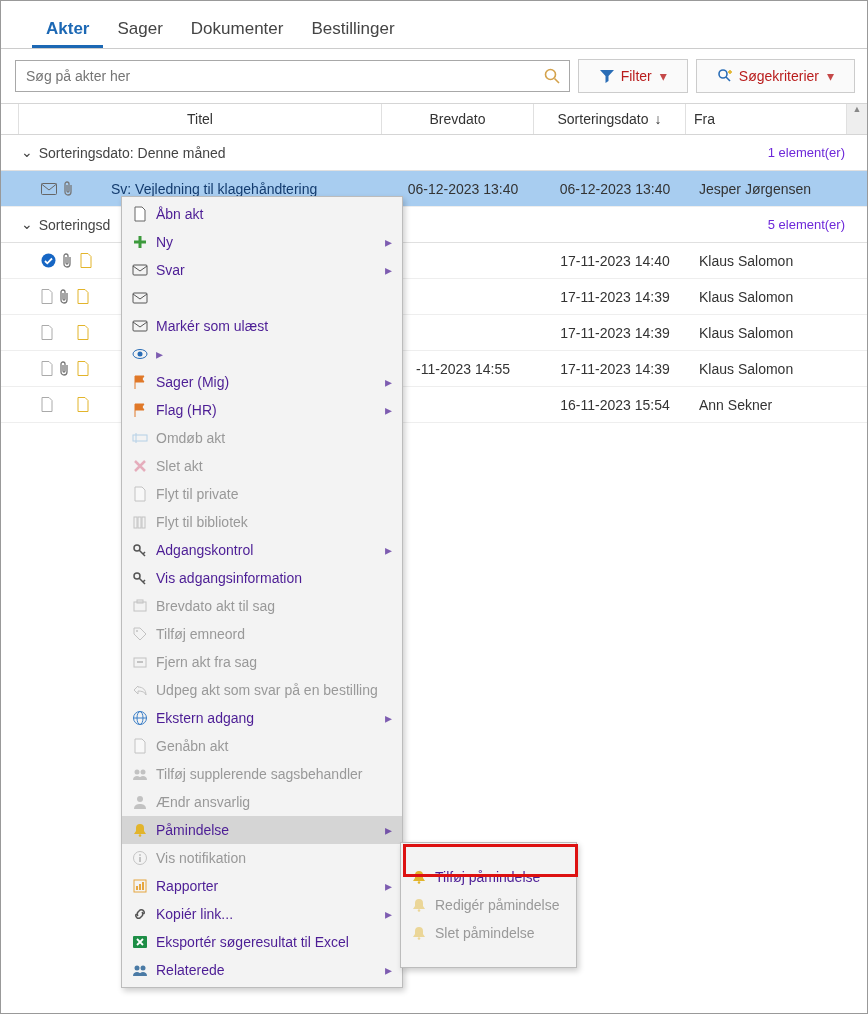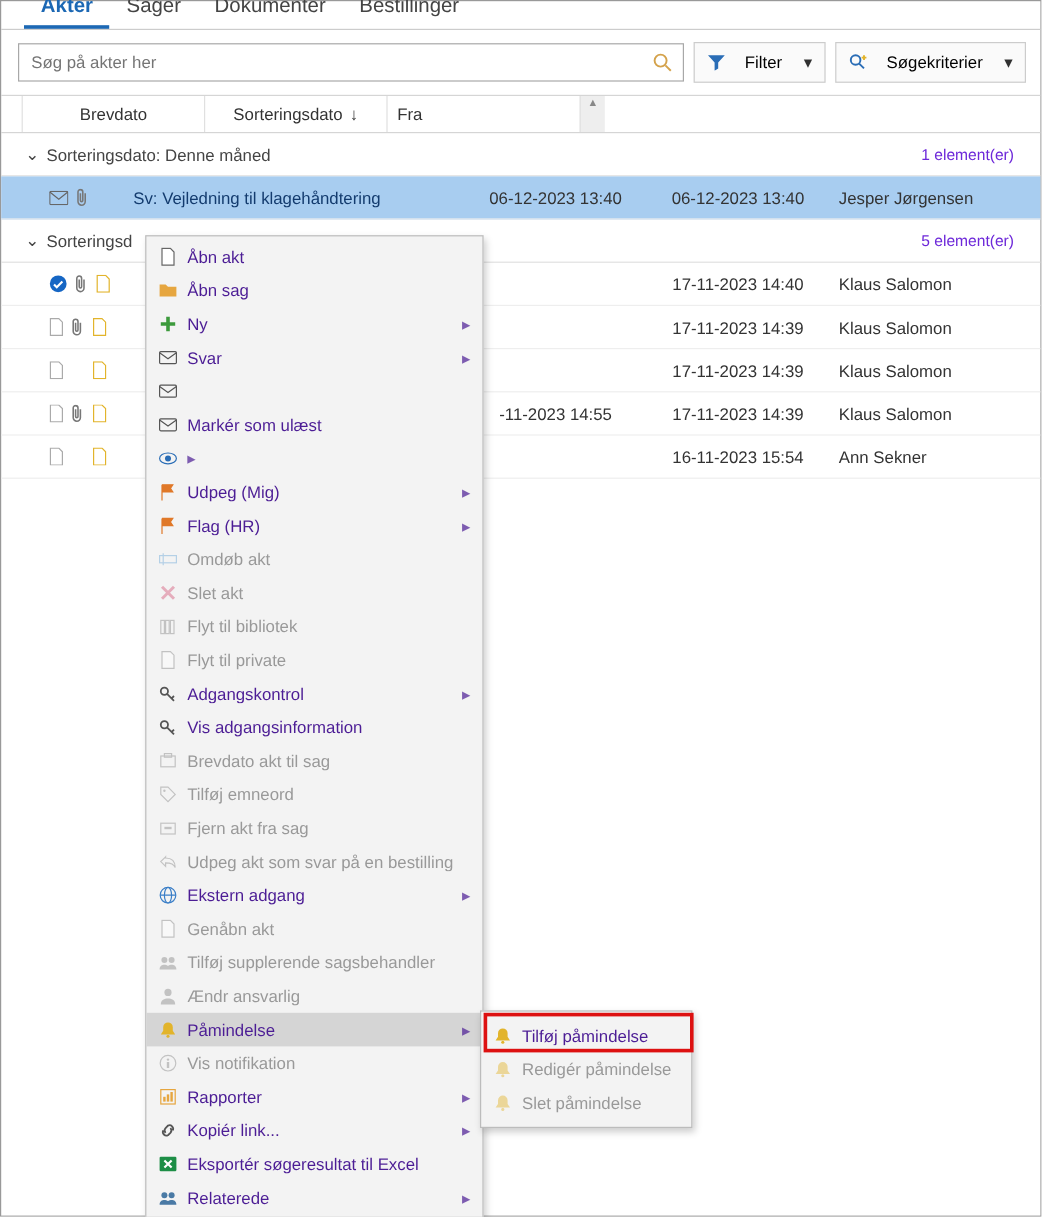--- a/index.html
+++ b/index.html
@@ -1,23 +1,23 @@
 <!DOCTYPE html>
 <html><head>
 <meta charset="utf-8">
 <style>
 html,body{margin:0;padding:0;font-family:"Segoe UI",Arial,sans-serif;font-size:14px;color:#333;background:#fff;overflow:hidden}
 .window{width:868px;height:1014px;position:relative;box-sizing:border-box;border:1px solid #999;background:#fff}
-.tabs{display:flex;align-items:flex-end;padding:4px 19px 0;border-bottom:1px solid #ccc;height:24px;box-sizing:border-box}
+.tabs{display:flex;align-items:flex-end;padding:4px 31px 0;border-bottom:1px solid #ccc;height:48px;box-sizing:border-box}
 .tab{font-size:17px;color:#444;padding:6px 14px;cursor:pointer;border-bottom:3px solid transparent}
 .tab.active{color:#1c68b4;border-bottom:3px solid #1c68b4;font-weight:600}
 .toolbar{display:flex;gap:8px;padding:10px 12px 10px 14px;align-items:center}
 .search{flex:1;display:flex;align-items:center;border:1px solid #a8a8a8;height:30px;padding:0 8px;background:#fff}
 .search input{flex:1;border:0;outline:none;font-size:14px;color:#555;background:transparent}
-.btn{display:inline-flex;align-items:center;gap:16px;height:32px;padding:0 10px;border:1px solid #ccc;background:#fafafa;cursor:pointer;font-size:14px;color:#000000}
+.btn{display:inline-flex;align-items:center;gap:6px;height:32px;padding:0 20px;border:1px solid #ccc;background:#fafafa;cursor:pointer;font-size:14px;color:#b91c1c}
 .btn .chev{margin-left:2px;opacity:.8}
 .headers{display:flex;border-bottom:1px solid #d5d5d5;border-top:1px solid #d5d5d5;height:30px;align-items:center;font-size:14px;color:#333;position:relative}
 .hcell{display:flex;align-items:center;justify-content:center;height:100%;border-right:1px solid #e0e0e0;box-sizing:border-box}
 .hc0{width:18px;flex:none}
 .hc1{flex:1;min-width:0}
 .hc2{width:152px}
 .hc3{width:152px;gap:6px}
 .hc4{width:160px;justify-content:flex-start;padding-left:8px;border-right:0}
 .scrolltab{width:20px;height:100%;display:flex;align-items:flex-start;justify-content:center;border-left:1px solid #e0e0e0;background:#eee}
 .body{position:relative}
@@ -41,21 +41,21 @@
 .check-badge{color:#1666c4}
 
 .ctxmenu{position:absolute;left:120px;top:195px;width:280px;background:#f3f3f3;border:1px solid #bcbcbc;box-shadow:2px 3px 6px rgba(0,0,0,.2);padding:3px 0;z-index:20}
 .mitem{display:flex;align-items:center;height:28px;padding:0 10px 0 8px;font-size:14px;color:#4c1d95;cursor:pointer;position:relative}
 .mitem .mi-icon{width:20px;display:inline-flex;justify-content:center;margin-right:6px;font-size:14px}
 .mitem .mi-label{flex:1;white-space:nowrap;overflow:hidden;text-overflow:ellipsis}
 .mitem .mi-arrow{opacity:.7}
 .mitem.disabled{color:#999;cursor:default}
 .mitem.disabled .mi-icon{opacity:.45}
 .mitem.hover{background:#d5d5d5}
-.submenu{position:absolute;left:399px;top:841px;width:175px;background:#f3f3f3;border:1px solid #bcbcbc;box-shadow:2px 3px 6px rgba(0,0,0,.2);padding:6px 0;z-index:21}
+.submenu{position:absolute;left:399px;top:841px;width:175px;background:#f3f3f3;border:1px solid #bcbcbc;box-shadow:2px 3px 6px rgba(0,0,0,.2);padding:20px 0;z-index:21}
 .hl{position:absolute;border:3px solid #d11;pointer-events:none;z-index:30}
 
 svg{display:block}
 </style>
 </head>
 <body>
 
 <div class="window">
   <div class="tabs">
     <div class="tab active"><span>Akter</span></div>
@@ -92,20 +92,23 @@
             <line x1="13" y1="2" x2="13" y2="6" stroke="#e2b42b" stroke-width="1.6"></line>
           </svg>
       </span>
       <span>Søgekriterier</span>
       <span class="chev">▾</span>
     </div>
   </div>
 
   <div class="headers">
     <div class="hcell hc0"></div>
+    <div class="hcell hc1">
+        <span>Titel</span>
+      </div>
     <div class="hcell hc2">
         <span>Brevdato</span>
       </div>
     <div class="hcell hc3">
         <span>Sorteringsdato</span>
         <span>↓</span>
       </div>
     <div class="hcell hc4">
         <span>Fra</span>
       </div>
@@ -266,28 +269,20 @@
         <span class="mi-icon">
           <svg width="16" height="16" viewBox="0 0 16 16">
             <path d="M3 1h7l3 3v11H3z" fill="#fff" stroke="#666"></path>
           </svg>
         </span>
         <span class="mi-label">Åbn akt</span>
       </div>
       <div class="mitem">
         <span class="mi-icon">
           <svg width="16" height="16" viewBox="0 0 16 16">
-            <path d="M1 3h5l2 2h7v8H1z" fill="#e6a63f"></path>
-          </svg>
-        </span>
-        <span class="mi-label">Åbn sag</span>
-      </div>
-      <div class="mitem">
-        <span class="mi-icon">
-          <svg width="16" height="16" viewBox="0 0 16 16">
             <path d="M8 2v12M2 8h12" stroke="#3c9a3c" stroke-width="3"></path>
           </svg>
         </span>
         <span class="mi-label">Ny</span>
         <span class="mi-arrow">▸</span>
       </div>
       <div class="mitem">
         <span class="mi-icon">
           <svg width="16" height="16" viewBox="0 0 16 16">
             <rect x="1" y="3" width="14" height="10" rx="1" fill="none" stroke="#555"></rect>
@@ -322,21 +317,21 @@
           </svg>
         </span>
         <span class="mi-arrow">▸</span>
       </div>
       <div class="mitem">
         <span class="mi-icon">
           <svg width="16" height="16" viewBox="0 0 16 16">
             <path d="M3 2v13M3 2h9l-2 3 2 3H3" fill="#e07828" stroke="#e07828"></path>
           </svg>
         </span>
-        <span class="mi-label">Udpeg (Mig)</span>
+        <span class="mi-label">Sager (Mig)</span>
         <span class="mi-arrow">▸</span>
       </div>
       <div class="mitem">
         <span class="mi-icon">
           <svg width="16" height="16" viewBox="0 0 16 16">
             <path d="M3 2v13M3 2h9l-2 3 2 3H3" fill="#e07828" stroke="#e07828"></path>
           </svg>
         </span>
         <span class="mi-label">Flag (HR)</span>
         <span class="mi-arrow">▸</span>
@@ -350,38 +345,38 @@
         </span>
         <span class="mi-label">Omdøb akt</span>
       </div>
       <div class="mitem disabled">
         <span class="mi-icon">
           <svg width="16" height="16" viewBox="0 0 16 16">
             <path d="M3 3l10 10M13 3L3 13" stroke="#d65a7a" stroke-width="2.5"></path>
           </svg>
         </span>
         <span class="mi-label">Slet akt</span>
+      </div>
+      <div class="mitem disabled">
+        <span class="mi-icon">
+          <svg width="16" height="16" viewBox="0 0 16 16">
+            <path d="M3 1h7l3 3v11H3z" fill="#fff" stroke="#888"></path>
+          </svg>
+        </span>
+        <span class="mi-label">Flyt til private</span>
       </div>
       <div class="mitem disabled">
         <span class="mi-icon">
           <svg width="16" height="16" viewBox="0 0 16 16">
             <rect x="2" y="3" width="3" height="11" fill="none" stroke="#888"></rect>
             <rect x="6" y="3" width="3" height="11" fill="none" stroke="#888"></rect>
             <rect x="10" y="3" width="3" height="11" fill="none" stroke="#888"></rect>
           </svg>
         </span>
         <span class="mi-label">Flyt til bibliotek</span>
-      </div>
-      <div class="mitem disabled">
-        <span class="mi-icon">
-          <svg width="16" height="16" viewBox="0 0 16 16">
-            <path d="M3 1h7l3 3v11H3z" fill="#fff" stroke="#888"></path>
-          </svg>
-        </span>
-        <span class="mi-label">Flyt til private</span>
       </div>
       <div class="mitem">
         <span class="mi-icon">
           <svg width="16" height="16" viewBox="0 0 16 16">
             <circle cx="5" cy="6" r="3" fill="none" stroke="#555" stroke-width="1.5"></circle>
             <path d="M7 8l6 6M11 12l2-2" stroke="#555" stroke-width="1.5"></path>
           </svg>
         </span>
         <span class="mi-label">Adgangskontrol</span>
         <span class="mi-arrow">▸</span>

